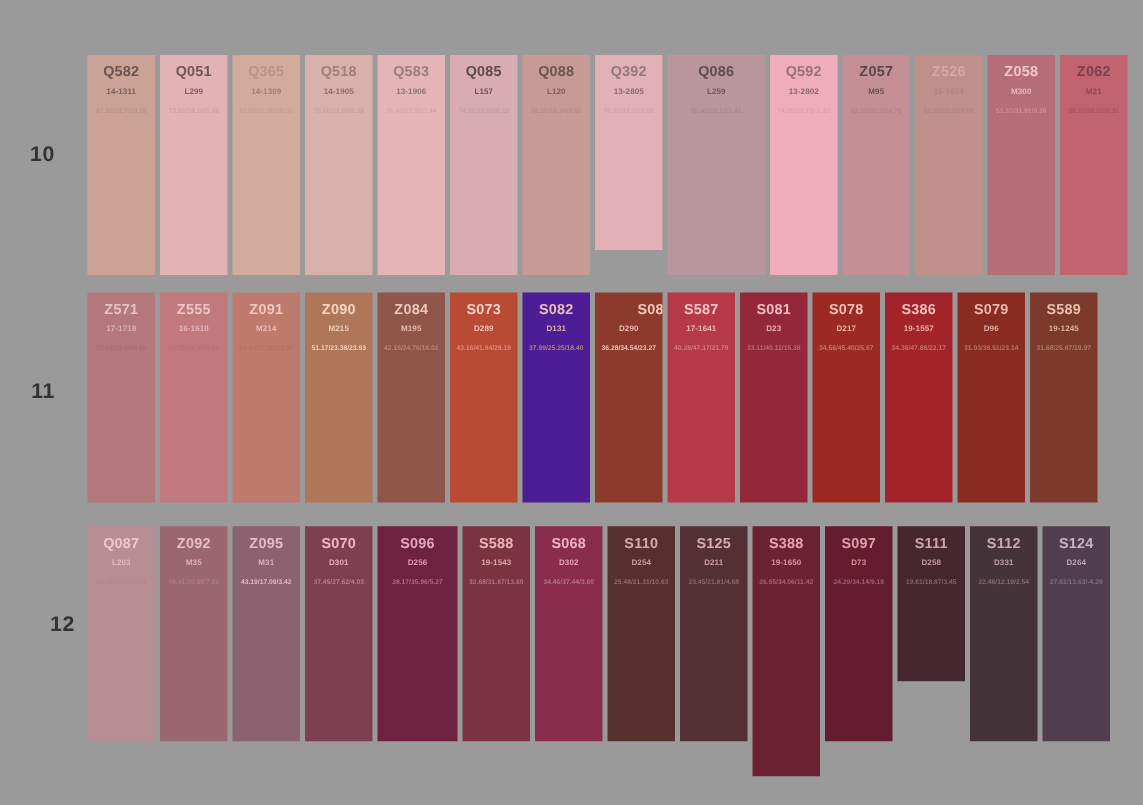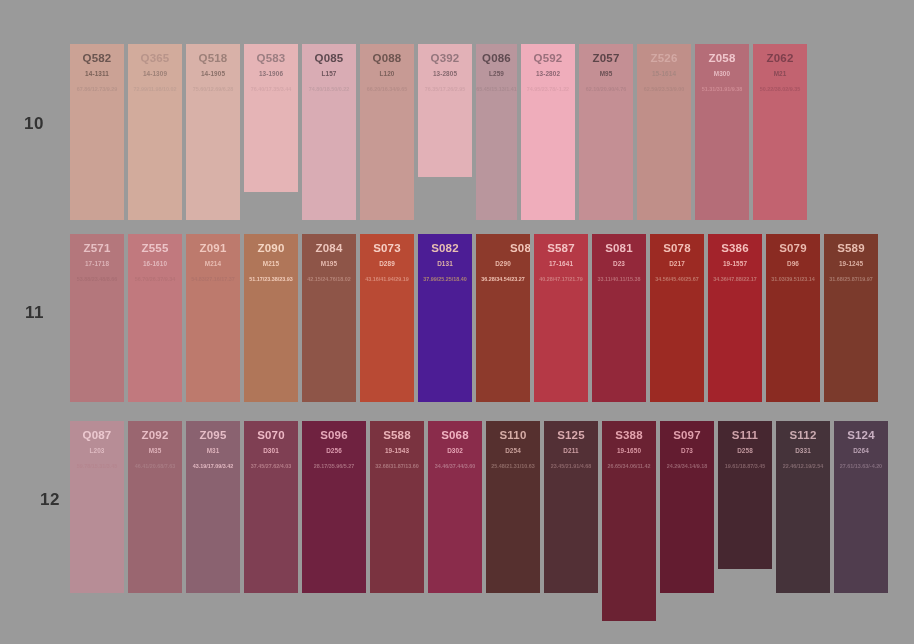--- a/index.html
+++ b/index.html
@@ -59,51 +59,56 @@
 <body>
 
 <div id="board" style="background: rgb(154, 154, 154);">
     <div class="row-label" style="left: 0px; top: 114px;">10</div>
     <div class="swatch-strip" style="left: 70px; top: 44px;">
       <div class="swatch" style="width: 54px; height: 176px; background: rgb(203, 162, 149);">
         <div class="sw-code" style="color: rgb(106, 85, 80);">Q582</div>
         <div class="sw-sub" style="color: rgb(122, 97, 88);">14-1311</div>
         <div class="sw-lab" style="color: rgb(184, 148, 138);">67.86/12.73/9.29</div>
       </div>
+      <div class="swatch" style="width: 54px; height: 176px; background: rgb(227, 178, 181);">
+        <div class="sw-code" style="color: rgb(111, 86, 91);">Q051</div>
+        <div class="sw-sub" style="color: rgb(125, 97, 102);">L299</div>
+        <div class="sw-lab" style="color: rgb(207, 162, 166);">73.56/18.18/5.08</div>
+      </div>
       <div class="swatch" style="width: 54px; height: 176px; background: rgb(210, 171, 156);">
         <div class="sw-code" style="color: rgb(184, 148, 138);">Q365</div>
         <div class="sw-sub" style="color: rgb(157, 128, 119);">14-1309</div>
         <div class="sw-lab" style="color: rgb(194, 160, 148);">72.99/11.98/10.02</div>
       </div>
       <div class="swatch" style="width: 54px; height: 176px; background: rgb(216, 177, 168);">
         <div class="sw-code" style="color: rgb(157, 128, 121);">Q518</div>
         <div class="sw-sub" style="color: rgb(138, 112, 105);">14-1905</div>
         <div class="sw-lab" style="color: rgb(199, 164, 156);">75.60/12.69/6.28</div>
       </div>
-      <div class="swatch" style="width: 54px; height: 148px; background: rgb(229, 180, 182);">
+      <div class="swatch" style="width: 54px; height: 176px; background: rgb(229, 180, 182);">
         <div class="sw-code" style="color: rgb(156, 126, 130);">Q583</div>
         <div class="sw-sub" style="color: rgb(141, 114, 119);">13-1906</div>
         <div class="sw-lab" style="color: rgb(213, 166, 169);">76.40/17.35/3.44</div>
       </div>
       <div class="swatch" style="width: 54px; height: 176px; background: rgb(217, 172, 180);">
         <div class="sw-code" style="color: rgb(94, 74, 80);">Q085</div>
         <div class="sw-sub" style="color: rgb(108, 84, 91);">L157</div>
         <div class="sw-lab" style="color: rgb(196, 158, 165);">74.80/18.50/0.22</div>
       </div>
       <div class="swatch" style="width: 54px; height: 176px; background: rgb(199, 154, 148);">
         <div class="sw-code" style="color: rgb(109, 85, 80);">Q088</div>
         <div class="sw-sub" style="color: rgb(123, 96, 91);">L120</div>
         <div class="sw-lab" style="color: rgb(182, 141, 136);">66.20/16.34/9.65</div>
       </div>
-      <div class="swatch" style="width: 54px; height: 133px; background: rgb(226, 177, 183);">
+      <div class="swatch" style="width: 54px; height: 156px; background: rgb(226, 177, 183);">
         <div class="sw-code" style="color: rgb(148, 118, 125);">Q392</div>
         <div class="sw-sub" style="color: rgb(134, 105, 111);">13-2805</div>
         <div class="sw-lab" style="color: rgb(209, 163, 169);">76.35/17.26/2.95</div>
       </div>
-      <div class="swatch" style="width: 41px; height: 176px; background: rgb(185, 150, 157);">
+      <div class="swatch" style="width: 78px; height: 176px; background: rgb(185, 150, 157);">
         <div class="sw-code" style="color: rgb(95, 75, 81);">Q086</div>
         <div class="sw-sub" style="color: rgb(109, 86, 92);">L259</div>
         <div class="sw-lab" style="color: rgb(169, 138, 144);">65.45/15.13/1.41</div>
       </div>
       <div class="swatch" style="width: 54px; height: 176px; background: rgb(239, 173, 187);">
         <div class="sw-code" style="color: rgb(154, 112, 124);">Q592</div>
         <div class="sw-sub" style="color: rgb(140, 102, 114);">13-2802</div>
         <div class="sw-lab" style="color: rgb(222, 160, 173);">74.95/23.78/-1.22</div>
       </div>
       <div class="swatch" style="width: 54px; height: 176px; background: rgb(196, 143, 148);">
@@ -250,21 +255,21 @@
       <div class="swatch" style="width: 54px; height: 200px; background: rgb(107, 34, 51);">
         <div class="sw-code" style="color: rgb(228, 163, 174);">S388</div>
         <div class="sw-sub" style="color: rgb(217, 150, 162);">19-1650</div>
         <div class="sw-lab" style="color: rgb(158, 102, 113);">26.65/34.06/11.42</div>
       </div>
       <div class="swatch" style="width: 54px; height: 172px; background: rgb(99, 28, 48);">
         <div class="sw-code" style="color: rgb(224, 159, 172);">S097</div>
         <div class="sw-sub" style="color: rgb(213, 146, 160);">D73</div>
         <div class="sw-lab" style="color: rgb(152, 97, 110);">24.29/34.14/9.18</div>
       </div>
-      <div class="swatch" style="width: 54px; height: 148px; background: rgb(70, 39, 48);">
+      <div class="swatch" style="width: 54px; height: 124px; background: rgb(70, 39, 48);">
         <div class="sw-code" style="color: rgb(207, 163, 170);">S111</div>
         <div class="sw-sub" style="color: rgb(192, 150, 157);">D258</div>
         <div class="sw-lab" style="color: rgb(130, 97, 103);">19.61/18.87/3.45</div>
       </div>
       <div class="swatch" style="width: 54px; height: 172px; background: rgb(69, 51, 58);">
         <div class="sw-code" style="color: rgb(203, 171, 177);">S112</div>
         <div class="sw-sub" style="color: rgb(188, 158, 164);">D331</div>
         <div class="sw-lab" style="color: rgb(128, 104, 110);">22.46/12.19/2.54</div>
       </div>
       <div class="swatch" style="width: 54px; height: 172px; background: rgb(80, 61, 78);">

